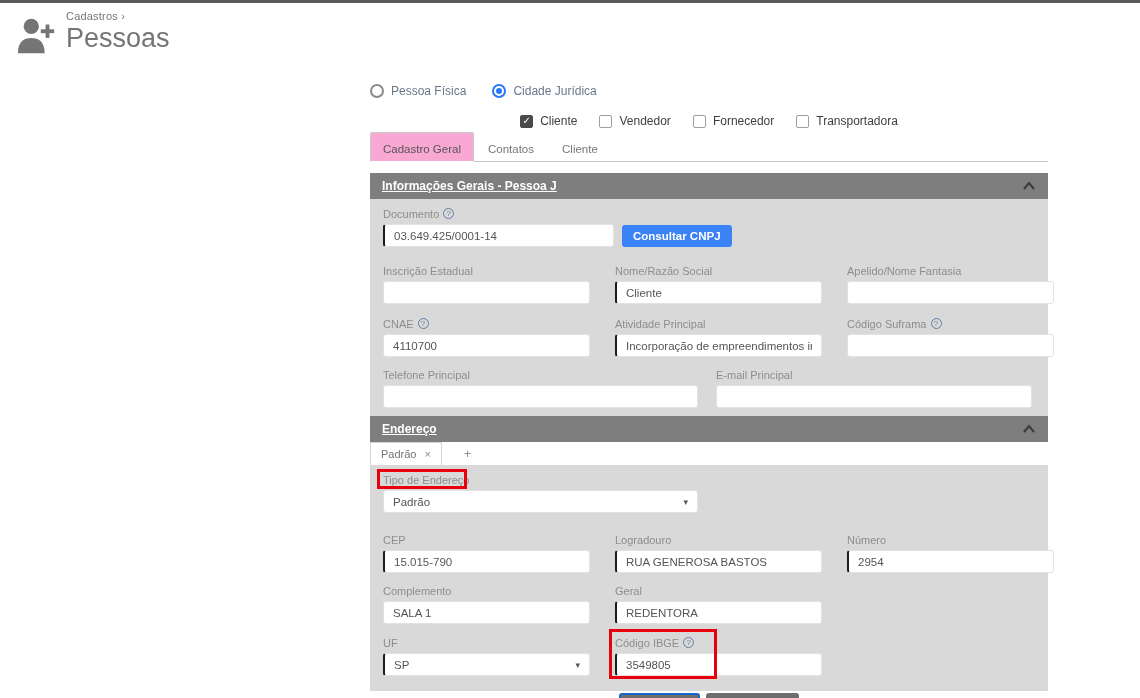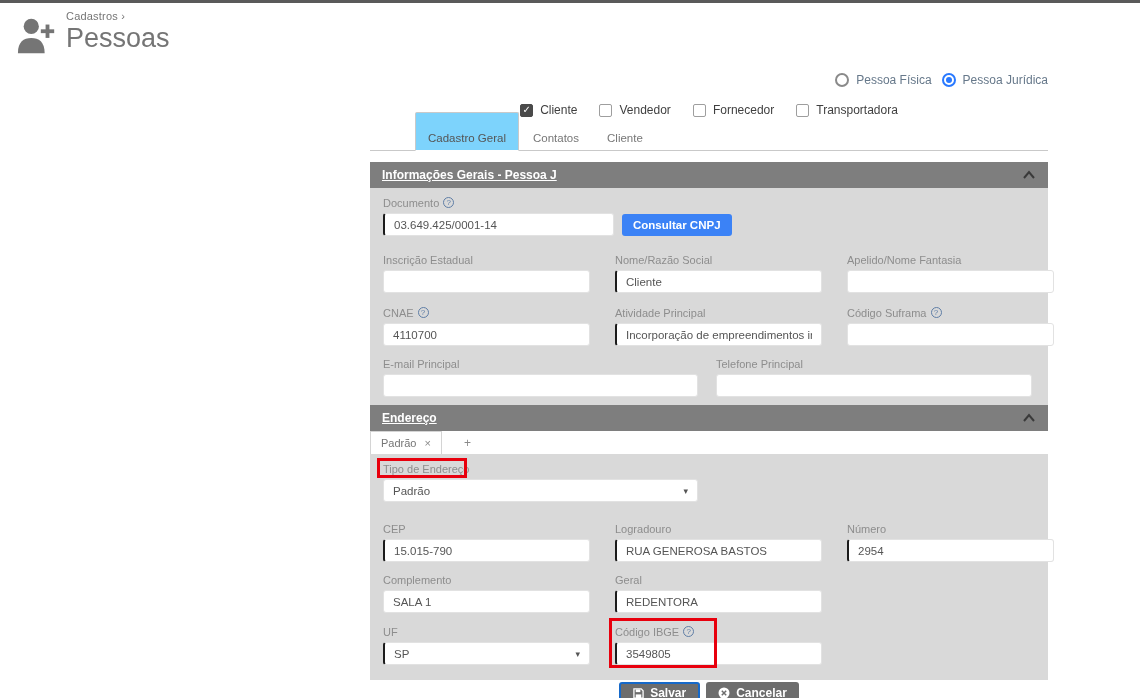--- a/index.html
+++ b/index.html
@@ -11,37 +11,37 @@
   .page-header { position:absolute; top:10px; left:16px; display:flex; align-items:flex-start; }
   .person-icon { width:42px; height:40px; margin-top:6px; }
   .header-text { margin-left:8px; }
   .breadcrumb { font-size:11px; color:#757575; letter-spacing:.2px; }
   .page-title { font-size:27px; color:#757575; margin-top:1px; font-weight:400; }
 
   
   .form-col { position:absolute; left:370px; top:60px; width:678px; }
 
   
-  .radio-row { display:flex; justify-content:flex-end; gap:10px; margin-top:12px; height:16px; align-items:center; }
+  .radio-row { display:flex; justify-content:flex-start; gap:26px; margin-top:23px; height:16px; align-items:center; }
   .check-row { display:flex; justify-content:center; gap:22px; margin-top:14px; height:16px; align-items:center; }
   .radio-opt, .check-opt { display:flex; align-items:center; gap:7px; cursor:pointer; }
   .radio-circle { width:14px; height:14px; border-radius:50%; border:2px solid #8a8a8a; background:#fff; position:relative; flex:none; }
   .radio-circle.on { border-color:#2979ff; }
   .radio-circle.on::after { content:""; position:absolute; left:2px; top:2px; width:6px; height:6px; border-radius:50%; background:#2979ff; }
   .radio-label { font-size:12px; color:#66788a; }
   .checkbox { width:13px; height:13px; border:1.5px solid #9e9e9e; border-radius:2px; background:#fff; flex:none;
     display:flex; align-items:center; justify-content:center; }
   .checkbox.on { background:#4a4a4a; border-color:#4a4a4a; color:#fff; font-size:10px; line-height:1; }
   .check-label { font-size:12px; color:#3f3f3f; }
 
   
   .tab-bar { display:flex; margin-top:9px; border-bottom:1px solid #c9c9c9; height:24px; align-items:flex-end; }
   .tab { font-size:11.5px; color:#777; padding:5px 14px 6px; cursor:pointer; }
-  .tab.active { color:#555; background:#7dd3fc; border:1px solid #c9c9c9; border-bottom:1px solid #fff;
-    border-radius:2px 2px 0 0; margin-bottom:-1px; padding:19px 12px 6px;margin-left:45px; }
+  .tab.active { color:#555; background:#f9a8d4; border:1px solid #c9c9c9; border-bottom:1px solid #fff;
+    border-radius:2px 2px 0 0; margin-bottom:-1px; padding:10px 12px 6px; }
 
   
   .section-header { margin-top:11px; height:26px; background:#7e7e7e; display:flex; align-items:center;
     justify-content:space-between; padding:0 12px; }
   .section-header.mt0 { margin-top:0; }
   .section-title { color:#fff; font-size:12px; font-weight:bold; text-decoration:underline; }
   .chevron { width:14px; height:10px; }
 
   .panel { background:#d9d9d9; padding:8px 13px; }
   .panel-1 { height:217px; }
@@ -110,21 +110,21 @@
 
 <div class="form-col">
 
   <div class="radio-row">
     <div class="radio-opt">
       <span class="radio-circle"></span>
       <span class="radio-label">Pessoa Física</span>
     </div>
     <div class="radio-opt">
       <span class="radio-circle on"></span>
-      <span class="radio-label">Pessoa Jurídica</span>
+      <span class="radio-label">Cidade Jurídica</span>
     </div>
   </div>
 
   <div class="check-row">
     <div class="check-opt">
       <span class="checkbox on">✓</span>
       <span class="check-label">Cliente</span>
     </div>
     <div class="check-opt">
       <span class="checkbox"></span>
@@ -197,25 +197,25 @@
         <div class="flabel">
           <span>Código Suframa</span>
           <span class="help">?</span>
         </div>
         <input class="finput" value="" style="">
       </div>
     </div>
 
     <div class="row-2w mt11">
       <div>
+        <div class="flabel">Telefone Principal</div>
+        <input class="finput" value="" style="">
+      </div>
+      <div>
         <div class="flabel">E-mail Principal</div>
-        <input class="finput" value="" style="">
-      </div>
-      <div>
-        <div class="flabel">Telefone Principal</div>
         <input class="finput" value="" style="">
       </div>
     </div>
   </div>
 
   <div class="section-header mt0">
     <span class="section-title">Endereço</span>
     <svg class="chevron" viewBox="0 0 14 10">
       <polyline points="2,8 7,2 12,8" fill="none" stroke="#3a3a3a" stroke-width="2"></polyline>
     </svg>

